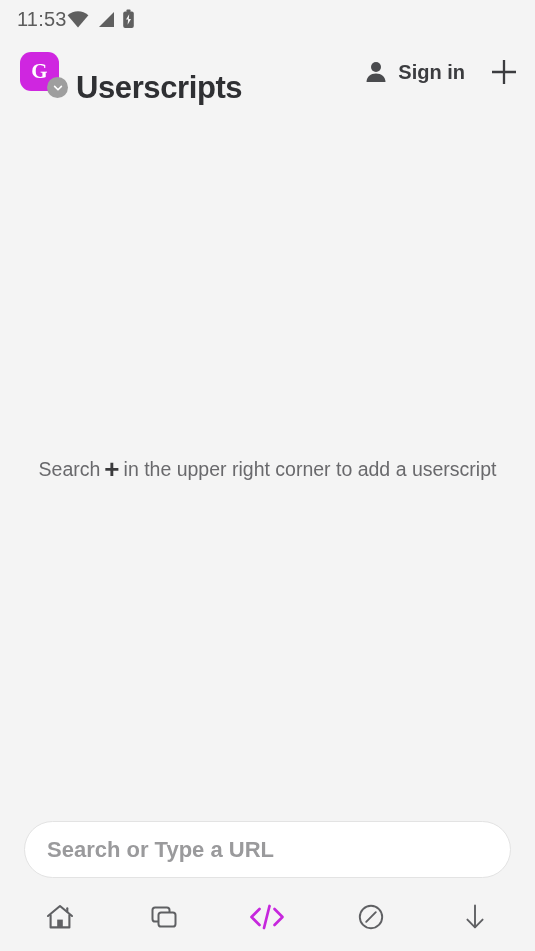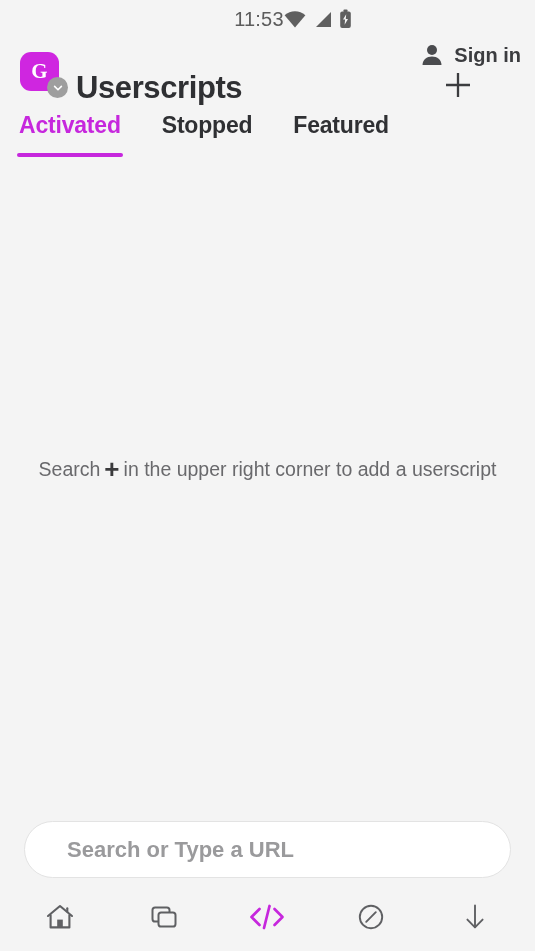--- a/index.html
+++ b/index.html
@@ -7,23 +7,22 @@
     width:535px; height:951px;
     background:#f4f4f4;
     font-family:"Liberation Sans", sans-serif;
     overflow:hidden;
   }
   #app { position:relative; width:535px; height:951px; background:#f4f4f4; }
 
   
   .statusbar{
     position:absolute; top:0; left:0; right:0; height:38px;
-    display:flex; align-items:center; justify-content:center;
+    display:flex; align-items:center; justify-content:flex-start;
     padding:0 14px 0 17px;
-    margin-left:48px;
   }
   .status-time{ font-size:20px; color:#5c5c5c; letter-spacing:.2px; }
   .status-icons{ display:flex; align-items:center; gap:7px; }
 
   
   .appbar{
     position:absolute; top:38px; left:0; right:0; height:68px;
     display:flex; align-items:center; padding:0 14px 0 20px;
   }
   .brand{ display:flex; align-items:center; }
@@ -40,21 +39,21 @@
   .logo-badge{
     position:absolute; right:-8px; bottom:-6px;
     width:21px; height:21px; border-radius:50%;
     background:#9e9e9e;
     display:flex; align-items:center; justify-content:center;
   }
   .app-title{
     margin-left:16px; font-size:31px; font-weight:bold;
     color:#2f3033; letter-spacing:-.4px; white-space:nowrap;margin-top:32px;
   }
-  .appbar-right{ margin-left:auto; display:flex; align-items:flex-start;flex-direction:column; }
+  .appbar-right{ margin-left:auto; display:flex; align-items:center; }
   .signin{ display:flex; align-items:center; gap:9px; }
   .signin-label{ font-size:20px; font-weight:bold; color:#3b3c3f; }
   .add-btn{ margin-left:22px; display:flex; align-items:center; justify-content:center;
             width:34px; height:34px; }
 
   
   .tabs{
     position:absolute; top:108px; left:0; right:0; height:62px;
     display:flex; align-items:flex-start; padding-left:17px; gap:37px;
   }
@@ -81,21 +80,21 @@
   
   .urlbar-wrap{ position:absolute; left:0; right:0; bottom:73px; padding:0 24px; }
   .urlbar{
     height:57px; border-radius:29px; background:#ffffff;
     border:1px solid #e3e3e3;
     display:flex; align-items:center; padding:0 22px;
   }
   .urlbar input{
     border:none; outline:none; background:transparent;
     width:100%; font-size:22px; font-weight:bold;
-    color:#c2410c; font-family:"Liberation Sans", sans-serif;margin-left:20px;
+    color:#c2410c; font-family:"Liberation Sans", sans-serif;
   }
   .urlbar input::placeholder{ color:#9a9a9c; font-weight:bold; }
 
   
   .bottomnav{
     position:absolute; left:0; right:0; bottom:0; height:68px;
     display:flex; align-items:center; justify-content:space-around;
     padding:0 8px;
   }
   .nav-item{ width:62px; height:56px; display:flex; align-items:center; justify-content:center; }
@@ -157,31 +156,20 @@
       <div class="add-btn">
         <span>
           <svg width="32" height="32" viewBox="0 0 32 32">
             <path d="M16 4 V28 M4 16 H28" stroke="#3b3c3f" stroke-width="2.3" stroke-linecap="butt"></path>
           </svg>
         </span>
       </div>
     </div>
   </div>
 
-  <div class="tabs">
-    <div class="tab active">
-      <span class="tab-label">Activated</span>
-    </div>
-    <div class="tab">
-      <span class="tab-label">Stopped</span>
-    </div>
-    <div class="tab">
-      <span class="tab-label">Featured</span>
-    </div>
-  </div>
 
   <div class="content">
     <div class="empty-msg">
       <span>Search</span><span class="empty-plus">+</span><span>in the upper right corner to add a userscript</span>
     </div>
   </div>
 
   <div class="urlbar-wrap">
     <div class="urlbar">
       <input type="text" placeholder="Search or Type a URL" style="">

